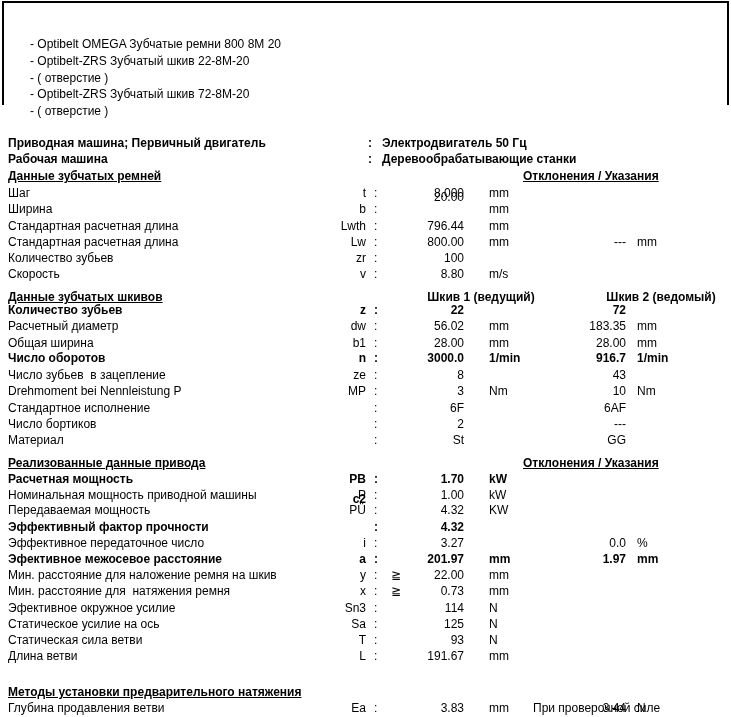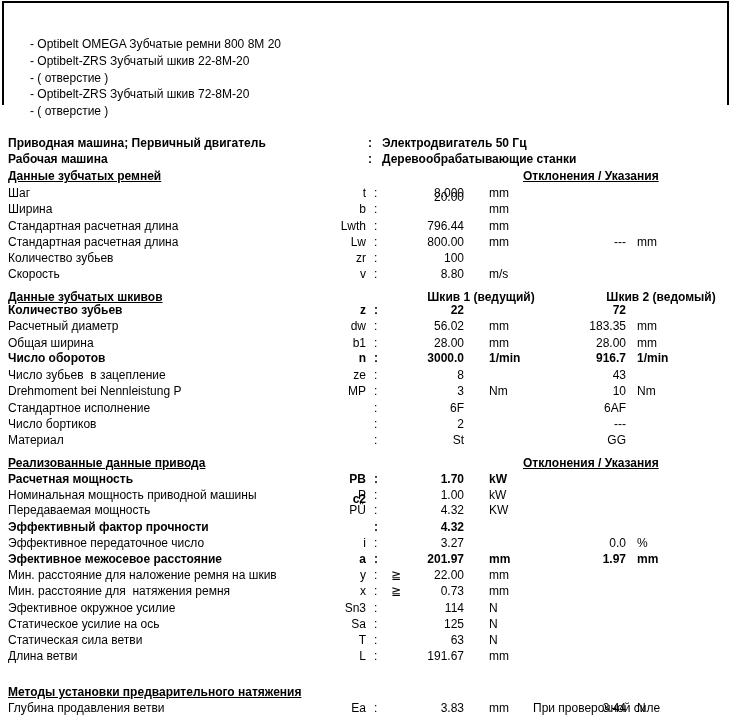--- a/index.html
+++ b/index.html
@@ -189,21 +189,21 @@
       <span class="abs c-v1" style="top: 602px;">114</span>
       <span class="abs c-u1" style="top: 602px;">N</span>
       <span class="abs c-label" style="top: 618px;">Статическое усилие на ось</span>
       <span class="abs c-sym" style="top: 618px;">Sa</span>
       <span class="abs c-colon" style="top: 618px;">:</span>
       <span class="abs c-v1" style="top: 618px;">125</span>
       <span class="abs c-u1" style="top: 618px;">N</span>
       <span class="abs c-label" style="top: 634px;">Статическая сила ветви</span>
       <span class="abs c-sym" style="top: 634px;">T</span>
       <span class="abs c-colon" style="top: 634px;">:</span>
-      <span class="abs c-v1" style="top: 634px;">63</span>
+      <span class="abs c-v1" style="top: 634px;">93</span>
       <span class="abs c-u1" style="top: 634px;">N</span>
       <span class="abs c-label" style="top: 650px;">Длина ветви</span>
       <span class="abs c-sym" style="top: 650px;">L</span>
       <span class="abs c-colon" style="top: 650px;">:</span>
       <span class="abs c-v1" style="top: 650px;">191.67</span>
       <span class="abs c-u1" style="top: 650px;">mm</span>
       <span class="abs c-label sec" style="top: 686px;">Методы установки предварительного натяжения</span>
       <span class="abs c-label" style="top: 702px;">Глубина продавления ветви</span>
       <span class="abs c-sym" style="top: 702px;">Ea</span>
       <span class="abs c-colon" style="top: 702px;">:</span>

